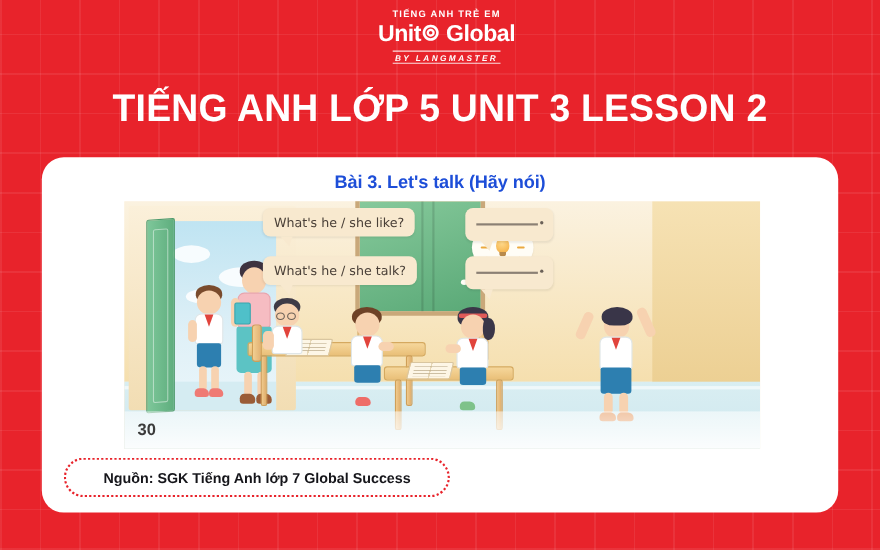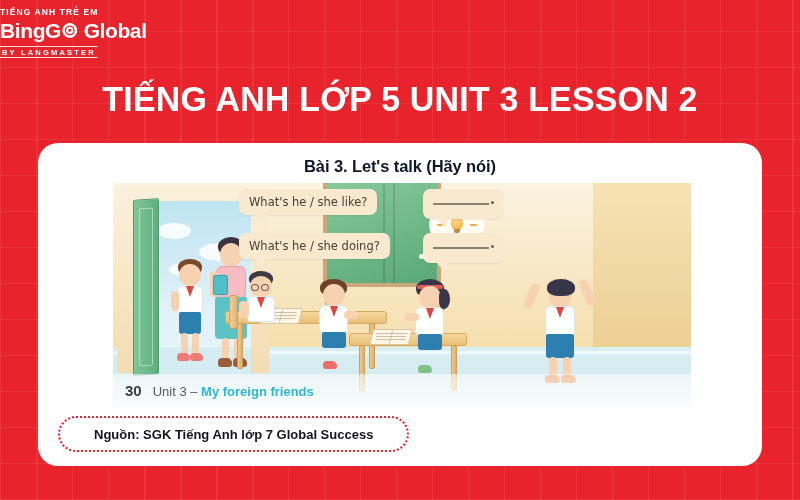--- a/index.html
+++ b/index.html
@@ -19,21 +19,22 @@
     background-color: #e8232b;
     background-image:
       repeating-linear-gradient(0deg,   rgba(255,255,255,0.075) 0 1.5px, rgba(255,255,255,0) 1.5px 36px),
       repeating-linear-gradient(90deg,  rgba(255,255,255,0.075) 0 1.5px, rgba(255,255,255,0) 1.5px 36px);
     overflow: hidden;
   }
 
   
   #logo {
     position: absolute;
-    left: 0; right: 0; top: 8px;
+    left: 12px; right: 0; top: 8px;
+    text-align: center;
     color: #ffffff;
     line-height: 1;
   }
   #logo .kicker {
     font-size: 8.5px;
     font-weight: bold;
     letter-spacing: 1.1px;
     margin-bottom: 3px;
   }
   #logo .wordmark {
@@ -48,20 +49,21 @@
   }
   #logo .byline {
     margin-top: 5px;
     display: inline-block;
     font-size: 7.5px;
     font-weight: bold;
     letter-spacing: 2.2px;
     border-top: 1px solid rgba(255,255,255,0.85);
     border-bottom: 1px solid rgba(255,255,255,0.85);
     padding: 2px 2px 1px;
+    font-style: italic;
   }
 
   
   #main-title {
     position: absolute;
     left: 0; right: 0; top: 79px;
     text-align: center;
     color: #ffffff;
     font-size: 35px;
     font-weight: bold;
@@ -76,21 +78,21 @@
     left: 38px; top: 143px;
     width: 724px; height: 323px;
     background: #ffffff;
     border-radius: 20px;
   }
 
   #lesson-subtitle {
     position: absolute;
     left: 0; right: 0; top: 14px;
     text-align: center;
-    color: #0f172a;
+    color: #1d4ed8;
     font-size: 16.5px;
     font-weight: bold;
     letter-spacing: -0.1px;
   }
 
   
   #textbook {
     position: absolute;
     left: 75px; top: 40px;
     width: 578px; height: 225px;
@@ -268,21 +270,21 @@
     white-space: nowrap;
   }
 </style>
 </head>
 <body>
 
 <div id="stage">
 
   <div id="logo">
     <div class="kicker">TIẾNG ANH TRẺ EM</div>
-    <div class="wordmark"><span>BingG</span><span class="ring">⊚</span><span> Global</span></div>
+    <div class="wordmark"><span>Unit</span><span class="ring">⊚</span><span> Global</span></div>
     <div class="byline">BY LANGMASTER</div>
   </div>
 
   <div id="main-title">TIẾNG ANH LỚP 5 UNIT 3 LESSON 2</div>
 
   <div id="card">
 
     <div id="lesson-subtitle">Bài 3. Let's talk (Hãy nói)</div>
 
     <div id="textbook">
@@ -416,40 +418,39 @@
         <div class="shoe" style="left:18px;top:106px;width:15px;height:8px;background:#e0843f;"></div>
         <div class="shoe" style="left:34px;top:106px;width:15px;height:8px;background:#e0843f;"></div>
       </div>
 
       <div class="bubble" style="left:126px;top:6px;">
         <span>What's he / she like?</span>
         <div class="bubble-tail" style="left:16px;top:100%;"></div>
       </div>
 
       <div class="bubble" style="left:126px;top:50px;">
-        <span>What's he / she doing?</span>
+        <span>What's he / she talk?</span>
         <div class="bubble-tail" style="left:16px;top:100%;"></div>
       </div>
 
       <div class="bubble empty" style="left:310px;top:6px;width:80px;height:30px;">
         <div class="answer-line"></div>
         <div class="answer-dot"></div>
         <div class="bubble-tail" style="left:14px;top:100%;"></div>
       </div>
 
       <div class="bubble empty" style="left:310px;top:50px;width:80px;height:30px;">
         <div class="answer-line"></div>
         <div class="answer-dot"></div>
         <div class="bubble-tail" style="left:14px;top:100%;"></div>
       </div>
 
       <div id="caption-bg"></div>
       <div id="page-caption">
         <span class="pg">30</span>
-        <span class="unit"><span>Unit 3 – </span><span class="hl">My foreign friends</span></span>
       </div>
     </div>
 
     <div id="source-badge">
       <span>Nguồn: SGK Tiếng Anh lớp 7 Global Success</span>
     </div>
 
   </div>
 </div>
 

